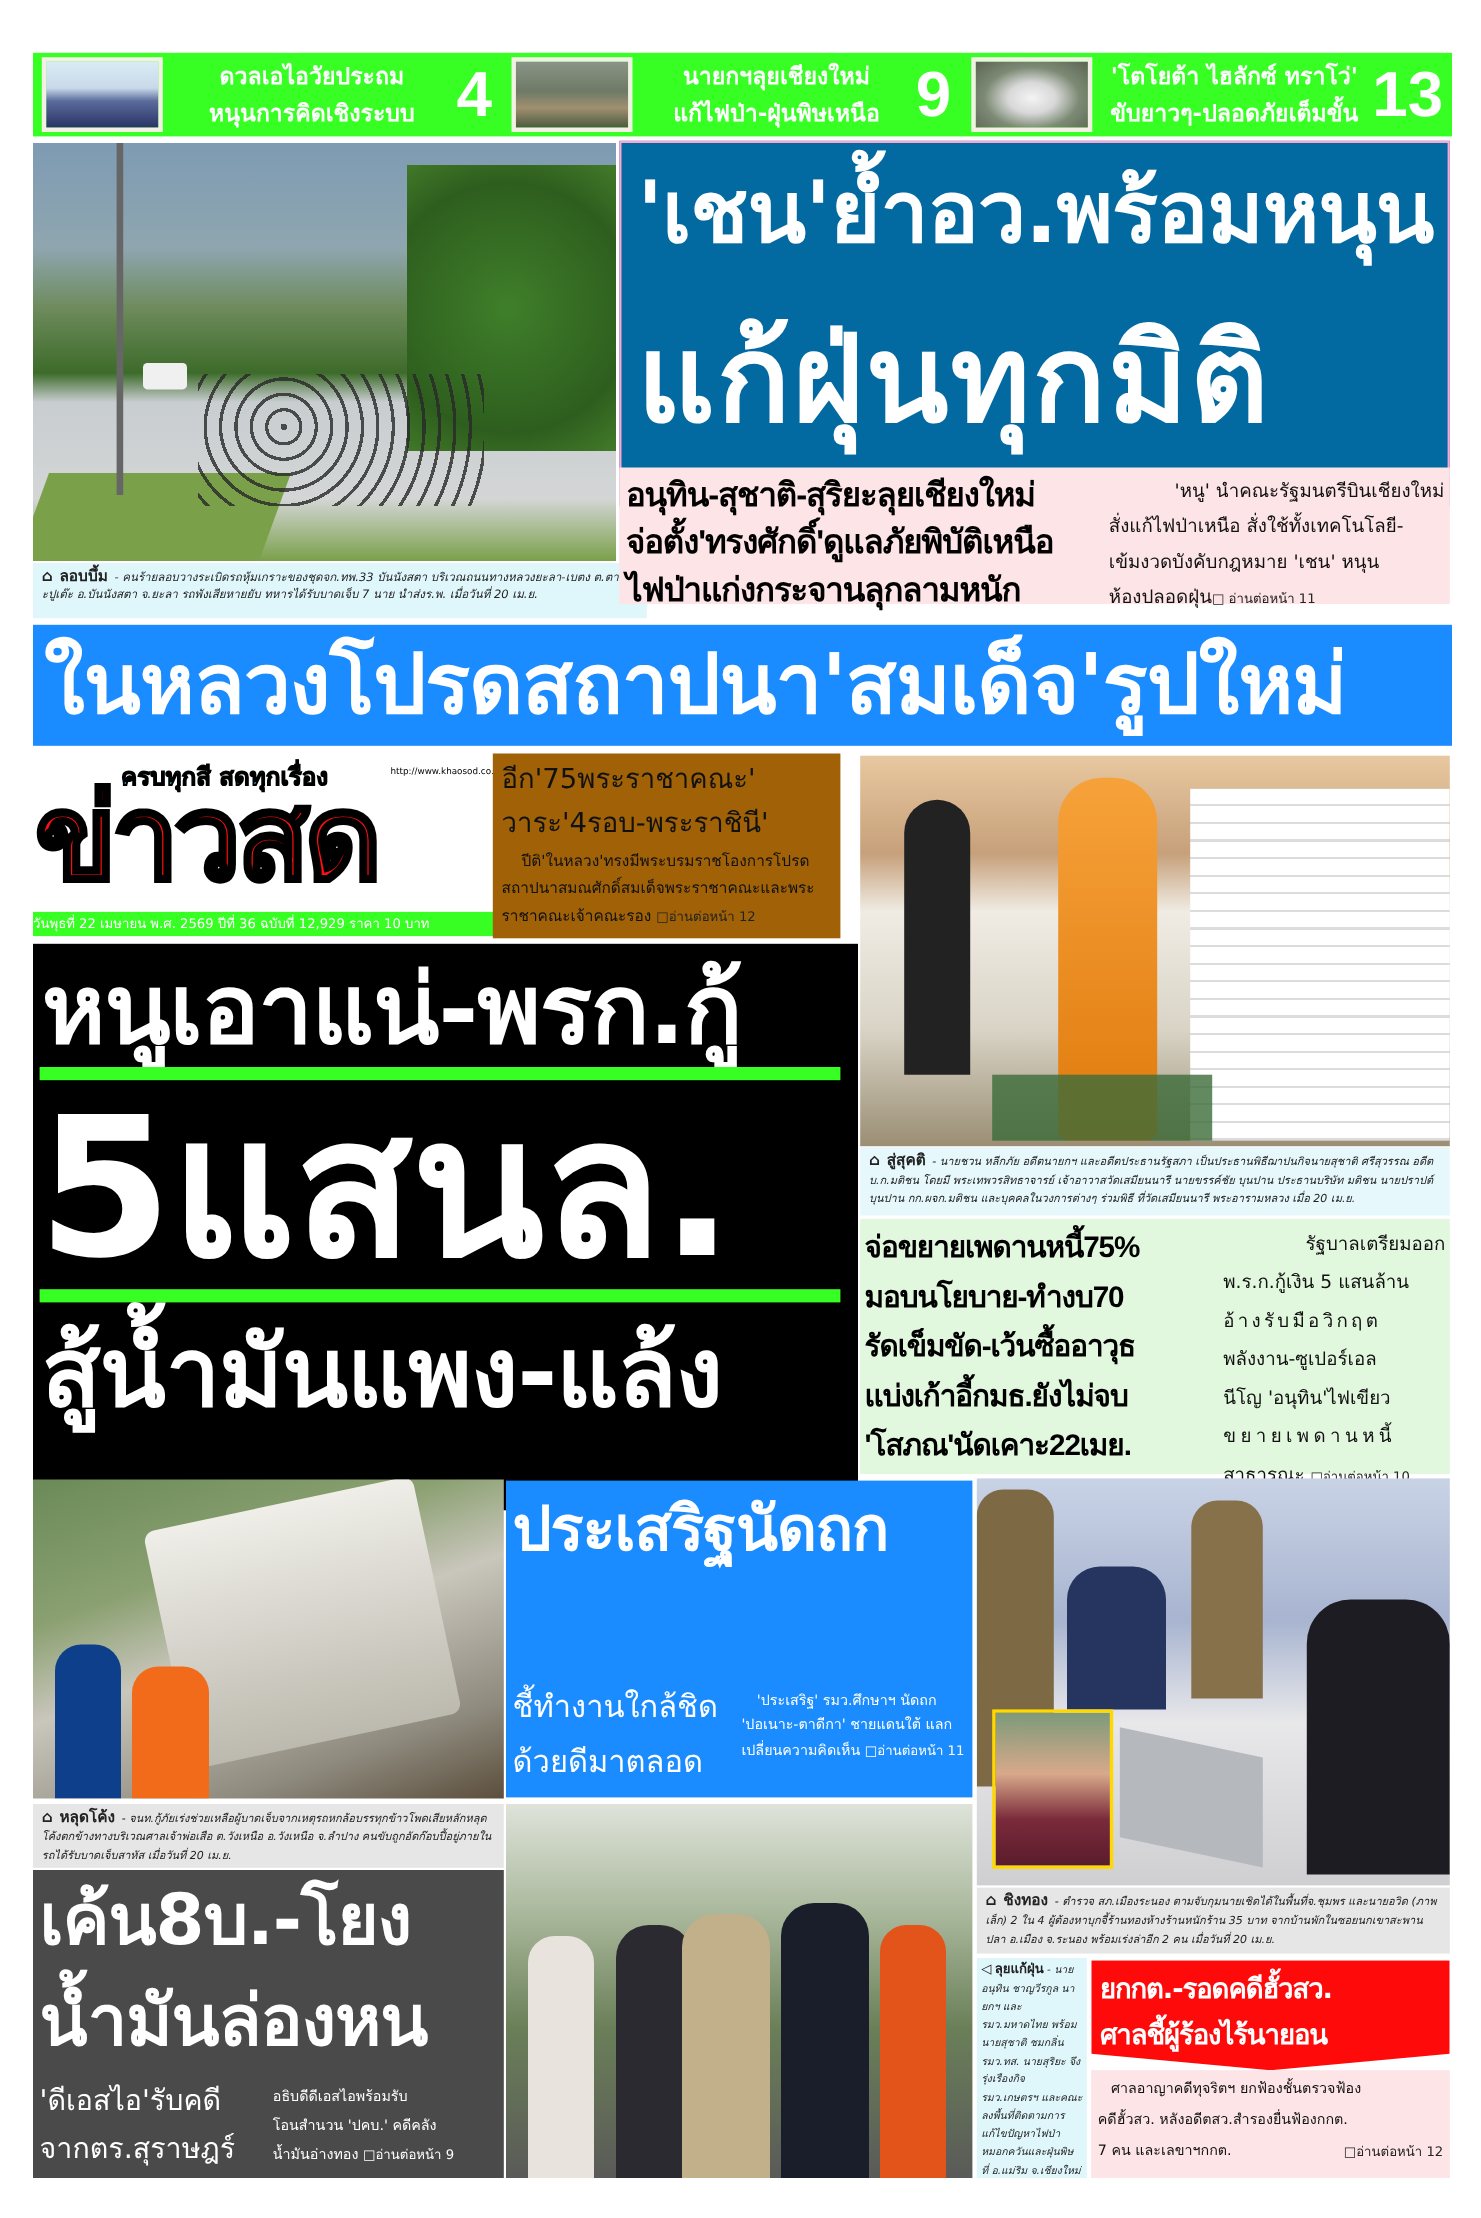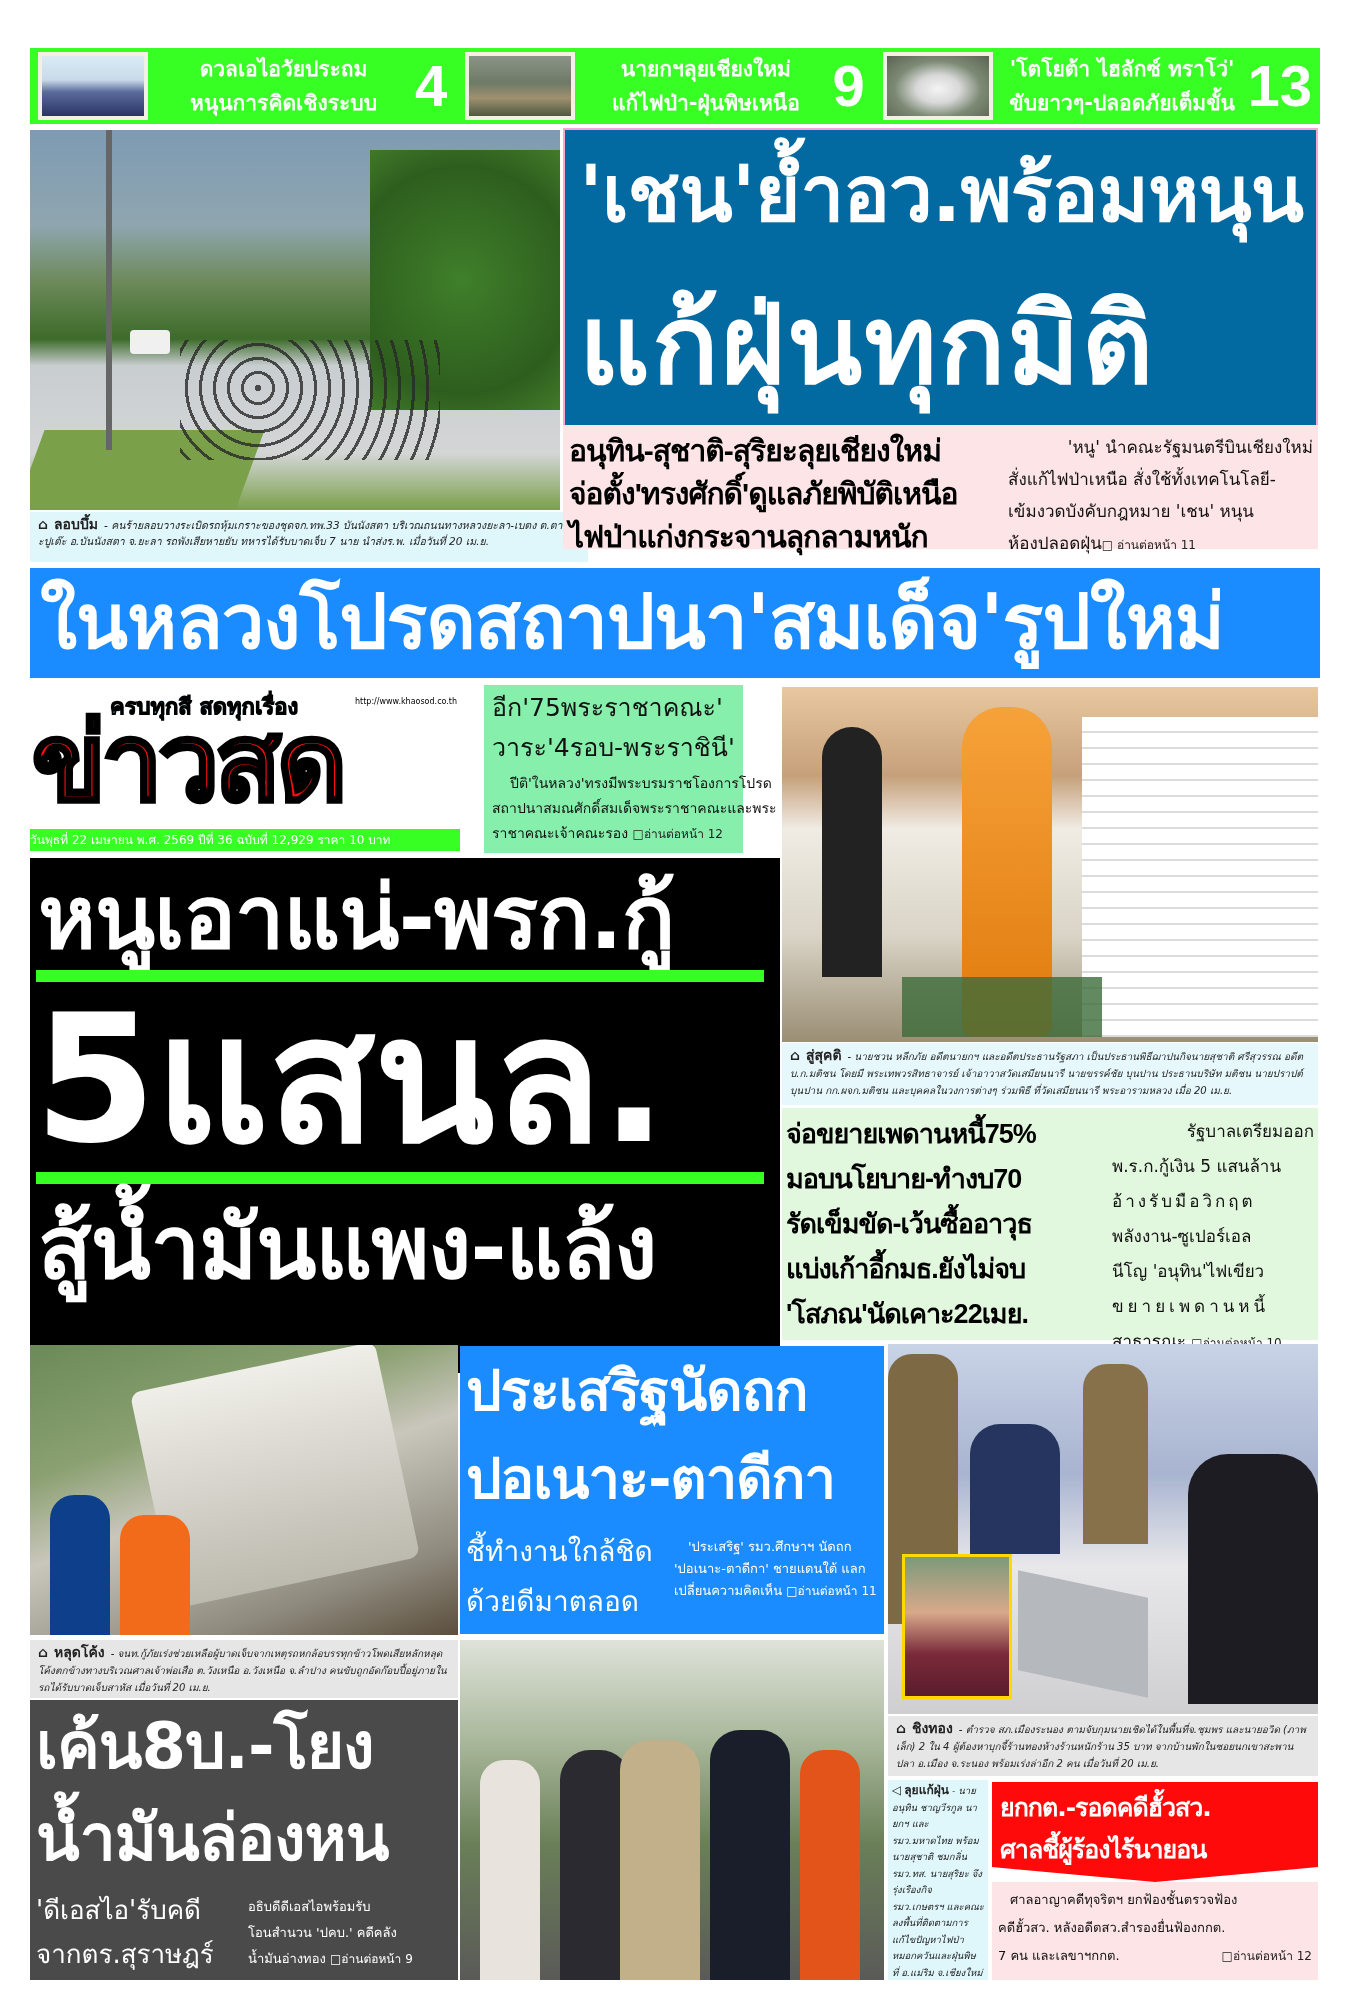--- a/index.html
+++ b/index.html
@@ -83,21 +83,21 @@
   <div class="bigwhite" style="position:absolute;left:10px;top:4px;font-size:76px;line-height:100px;white-space:nowrap">ในหลวงโปรดสถาปนา'สมเด็จ'รูปใหม่</div>
 </div>
 
 <div class="abs" style="left:30px;top:685px;width:430px;height:168px">
   <div style="position:absolute;left:80px;top:4px;font-size:22px;font-weight:bold;color:#23c6e8;-webkit-text-stroke:1px #000;white-space:nowrap">ครบทุกสี สดทุกเรื่อง</div>
   <div style="position:absolute;left:325px;top:12px;font-size:8px;color:#000;white-space:nowrap">http://www.khaosod.co.th</div>
   <div style="position:absolute;left:2px;top:18px;font-size:108px;line-height:120px;font-weight:bold;color:#ff1010;-webkit-text-stroke:4px #000;letter-spacing:-4px;white-space:nowrap">ข่าวสด</div>
   <div class="g" style="position:absolute;left:0;top:144px;width:430px;height:22px;color:#fff;font-size:12px;line-height:22px;padding-left:0;white-space:nowrap">วันพุธที่ 22 เมษายน พ.ศ. 2569 ปีที่ 36 ฉบับที่ 12,929 ราคา 10 บาท</div>
 </div>
 
-<div class="abs" style="left:484px;top:685px;width:259px;height:168px;background:#86efac">
+<div class="abs" style="left:448px;top:685px;width:316px;height:168px;background:#a16207">
   <div style="position:absolute;left:8px;top:4px;font-size:25px;line-height:38px;white-space:nowrap;color:#111">อีก'75พระราชาคณะ'</div>
   <div style="position:absolute;left:8px;top:44px;font-size:25px;line-height:38px;white-space:nowrap;color:#111">วาระ'4รอบ-พระราชินี'</div>
   <div style="position:absolute;left:8px;top:86px;width:304px;font-size:14px;line-height:25px;text-indent:18px;color:#111"><span>ปีติ'ในหลวง'ทรงมีพระบรมราชโองการโปรดสถาปนาสมณศักดิ์สมเด็จพระราชาคณะและพระราชาคณะเจ้าคณะรอง</span> <span class="read">□<span>อ่านต่อหน้า 12</span></span></div>
 </div>
 
 <div class="abs photo" style="left:782px;top:687px;width:536px;height:355px;background:linear-gradient(180deg,#e8c8a0 0,#c6a07a 25%,#f0ece4 40%,#d9d4c6 70%,#9a8e74 100%)">
   <div style="position:absolute;left:40px;top:40px;width:60px;height:250px;background:#222;border-radius:30px 30px 0 0"></div>
   <div style="position:absolute;left:180px;top:20px;width:90px;height:330px;background:linear-gradient(180deg,#f6a23a,#e07a0c);border-radius:40px 40px 10px 10px"></div>
   <div style="position:absolute;left:300px;top:30px;width:236px;height:320px;background:repeating-linear-gradient(180deg,#fff 0 14px,#dcdcdc 14px 16px)"></div>
   <div style="position:absolute;left:120px;top:290px;width:200px;height:60px;background:#3c6b3a;opacity:.8"></div>
@@ -137,21 +137,20 @@
   <div style="position:absolute;left:120px;top:20px;width:250px;height:220px;background:linear-gradient(180deg,#efeee8,#bcb9ae);transform:rotate(-12deg);border-radius:10px"></div>
   <div style="position:absolute;left:90px;top:170px;width:70px;height:120px;background:#f26b1a;border-radius:24px 24px 0 0"></div>
   <div style="position:absolute;left:20px;top:150px;width:60px;height:140px;background:#0d3f8a;border-radius:24px 24px 0 0"></div>
 </div>
 <div class="abs caption" style="left:30px;top:1640px;width:428px;height:58px;background:#e6e6e6;font-size:10px;line-height:17px">
   <b>⌂</b><b>หลุดโค้ง</b><span>- จนท.กู้ภัยเร่งช่วยเหลือผู้บาดเจ็บจากเหตุรถหกล้อบรรทุกข้าวโพดเสียหลักหลุดโค้งตกข้างทางบริเวณศาลเจ้าพ่อเสือ ต.วังเหนือ อ.วังเหนือ จ.ลำปาง คนขับถูกอัดก๊อบปี้อยู่ภายในรถได้รับบาดเจ็บสาหัส เมื่อวันที่ 20 เม.ย.</span>
 </div>
 
 <div class="abs" style="left:460px;top:1346px;width:424px;height:288px;background:#1a8cff;color:#fff;overflow:hidden">
   <div class="bigwhite" style="position:absolute;left:6px;top:4px;font-size:56px;line-height:82px;white-space:nowrap">ประเสริฐนัดถก</div>
-  <div class="bigwhite" style="position:absolute;left:6px;top:92px;font-size:56px;line-height:82px;white-space:nowrap">ปอเนาะ-ตาดีกา</div>
   <div style="position:absolute;left:6px;top:182px;font-size:28px;line-height:48px;white-space:nowrap">ชี้ทำงานใกล้ชิด</div>
   <div style="position:absolute;left:6px;top:232px;font-size:28px;line-height:48px;white-space:nowrap">ด้วยดีมาตลอด</div>
   <div style="position:absolute;left:214px;top:190px;width:204px;font-size:13px;line-height:22px;text-indent:14px"><span>'ประเสริฐ' รมว.ศึกษาฯ นัดถก 'ปอเนาะ-ตาดีกา' ชายแดนใต้ แลกเปลี่ยนความคิดเห็น</span> <span class="read" style="color:#fff">□<span>อ่านต่อหน้า 11</span></span></div>
 </div>
 
 <div class="abs photo" style="left:888px;top:1344px;width:430px;height:370px;background:linear-gradient(180deg,#c9d3e6 0,#a8b4d0 35%,#e8e8ea 60%,#cfcfd2 100%)">
   <div style="position:absolute;left:0;top:10px;width:70px;height:270px;background:#7d6a44;border-radius:24px 24px 0 0"></div>
   <div style="position:absolute;left:195px;top:20px;width:65px;height:180px;background:#86714a;border-radius:24px 24px 0 0"></div>
   <div style="position:absolute;left:82px;top:80px;width:90px;height:130px;background:#25355f;border-radius:30px 30px 0 0"></div>
   <div style="position:absolute;left:300px;top:110px;width:130px;height:250px;background:#1c1c22;border-radius:40px 40px 0 0"></div>

